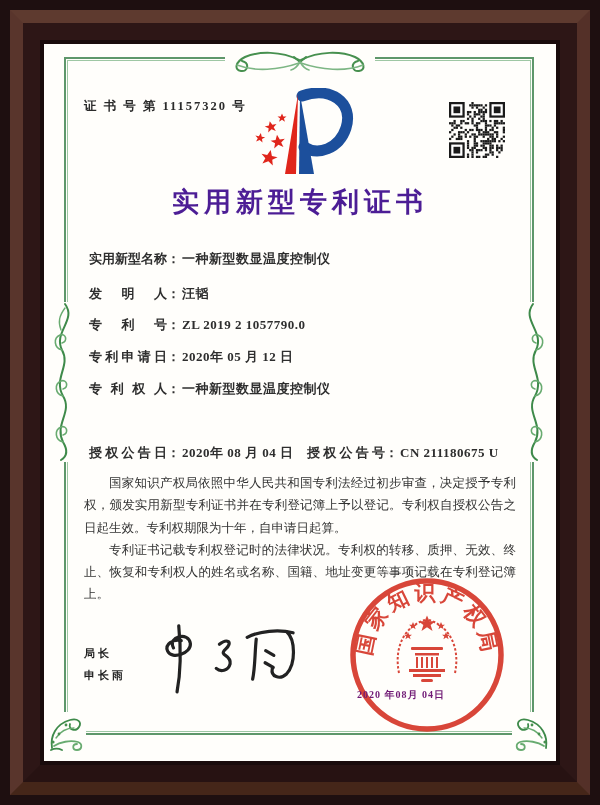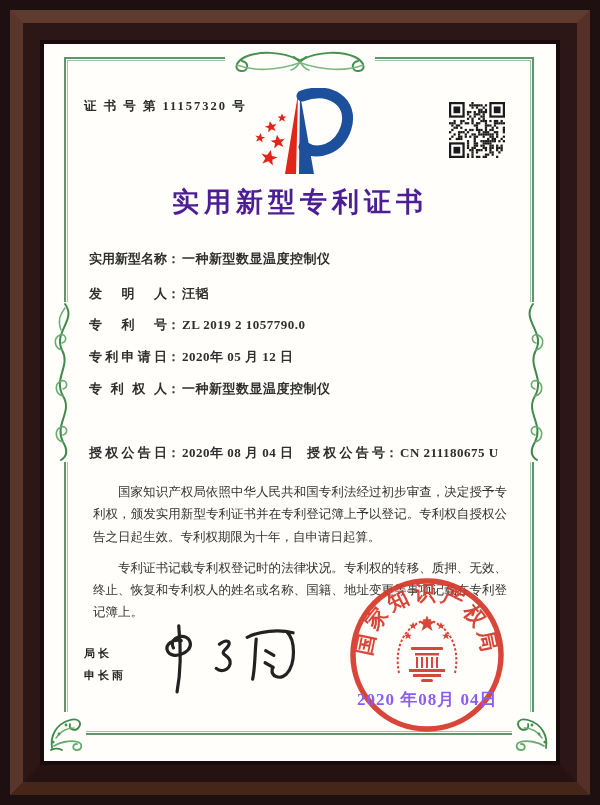--- a/index.html
+++ b/index.html
@@ -21,25 +21,25 @@
   .qr{position:absolute;left:405px;top:58px;width:56px;height:56px;}
   .title{position:absolute;left:0;right:0;top:140px;text-align:center;font-size:27px;font-weight:700;
          letter-spacing:5px;color:#4c1d95;}
   .field-row{position:absolute;left:45px;right:30px;font-size:13px;color:#2e2e2e;font-weight:600;white-space:nowrap;}
   .flabel{display:inline-block;width:78px;text-align:justify;text-align-last:justify;vertical-align:bottom;}
   .colon{display:inline-block;margin-right:2px;}
   .fvalue{letter-spacing:0.5px;}
   .grant2{position:absolute;left:218px;top:0;}
   .paras{position:absolute;left:40px;top:428px;width:432px;font-size:12.5px;line-height:1.78;
          color:#333;text-align:justify;font-weight:500;}
-  .paras p{margin:9px;text-indent:2em;}
+  .paras p{margin:0;text-indent:2em;}
   .signer{position:absolute;left:40px;top:598px;font-size:11px;color:#1f1f1f;letter-spacing:3px;font-weight:600;line-height:2;}
   .signature{position:absolute;left:100px;top:572px;width:170px;height:90px;transform:rotate(-2deg);}
   .seal{position:absolute;left:303px;top:531px;width:160px;height:160px;opacity:0.93;}
-  .seal-date{position:absolute;left:313px;top:644px;font-size:17px;color:#8b5cf6;letter-spacing:1px;
+  .seal-date{position:absolute;left:313px;top:644px;font-size:10px;color:#701a75;letter-spacing:1px;
              font-weight:600;z-index:5;}
 </style>
 </head>
 <body>
 
 <div class="page">
   <div class="f1"></div>
   <div class="f2"></div>
   <div class="f3"></div>
   <div class="f4"></div>

